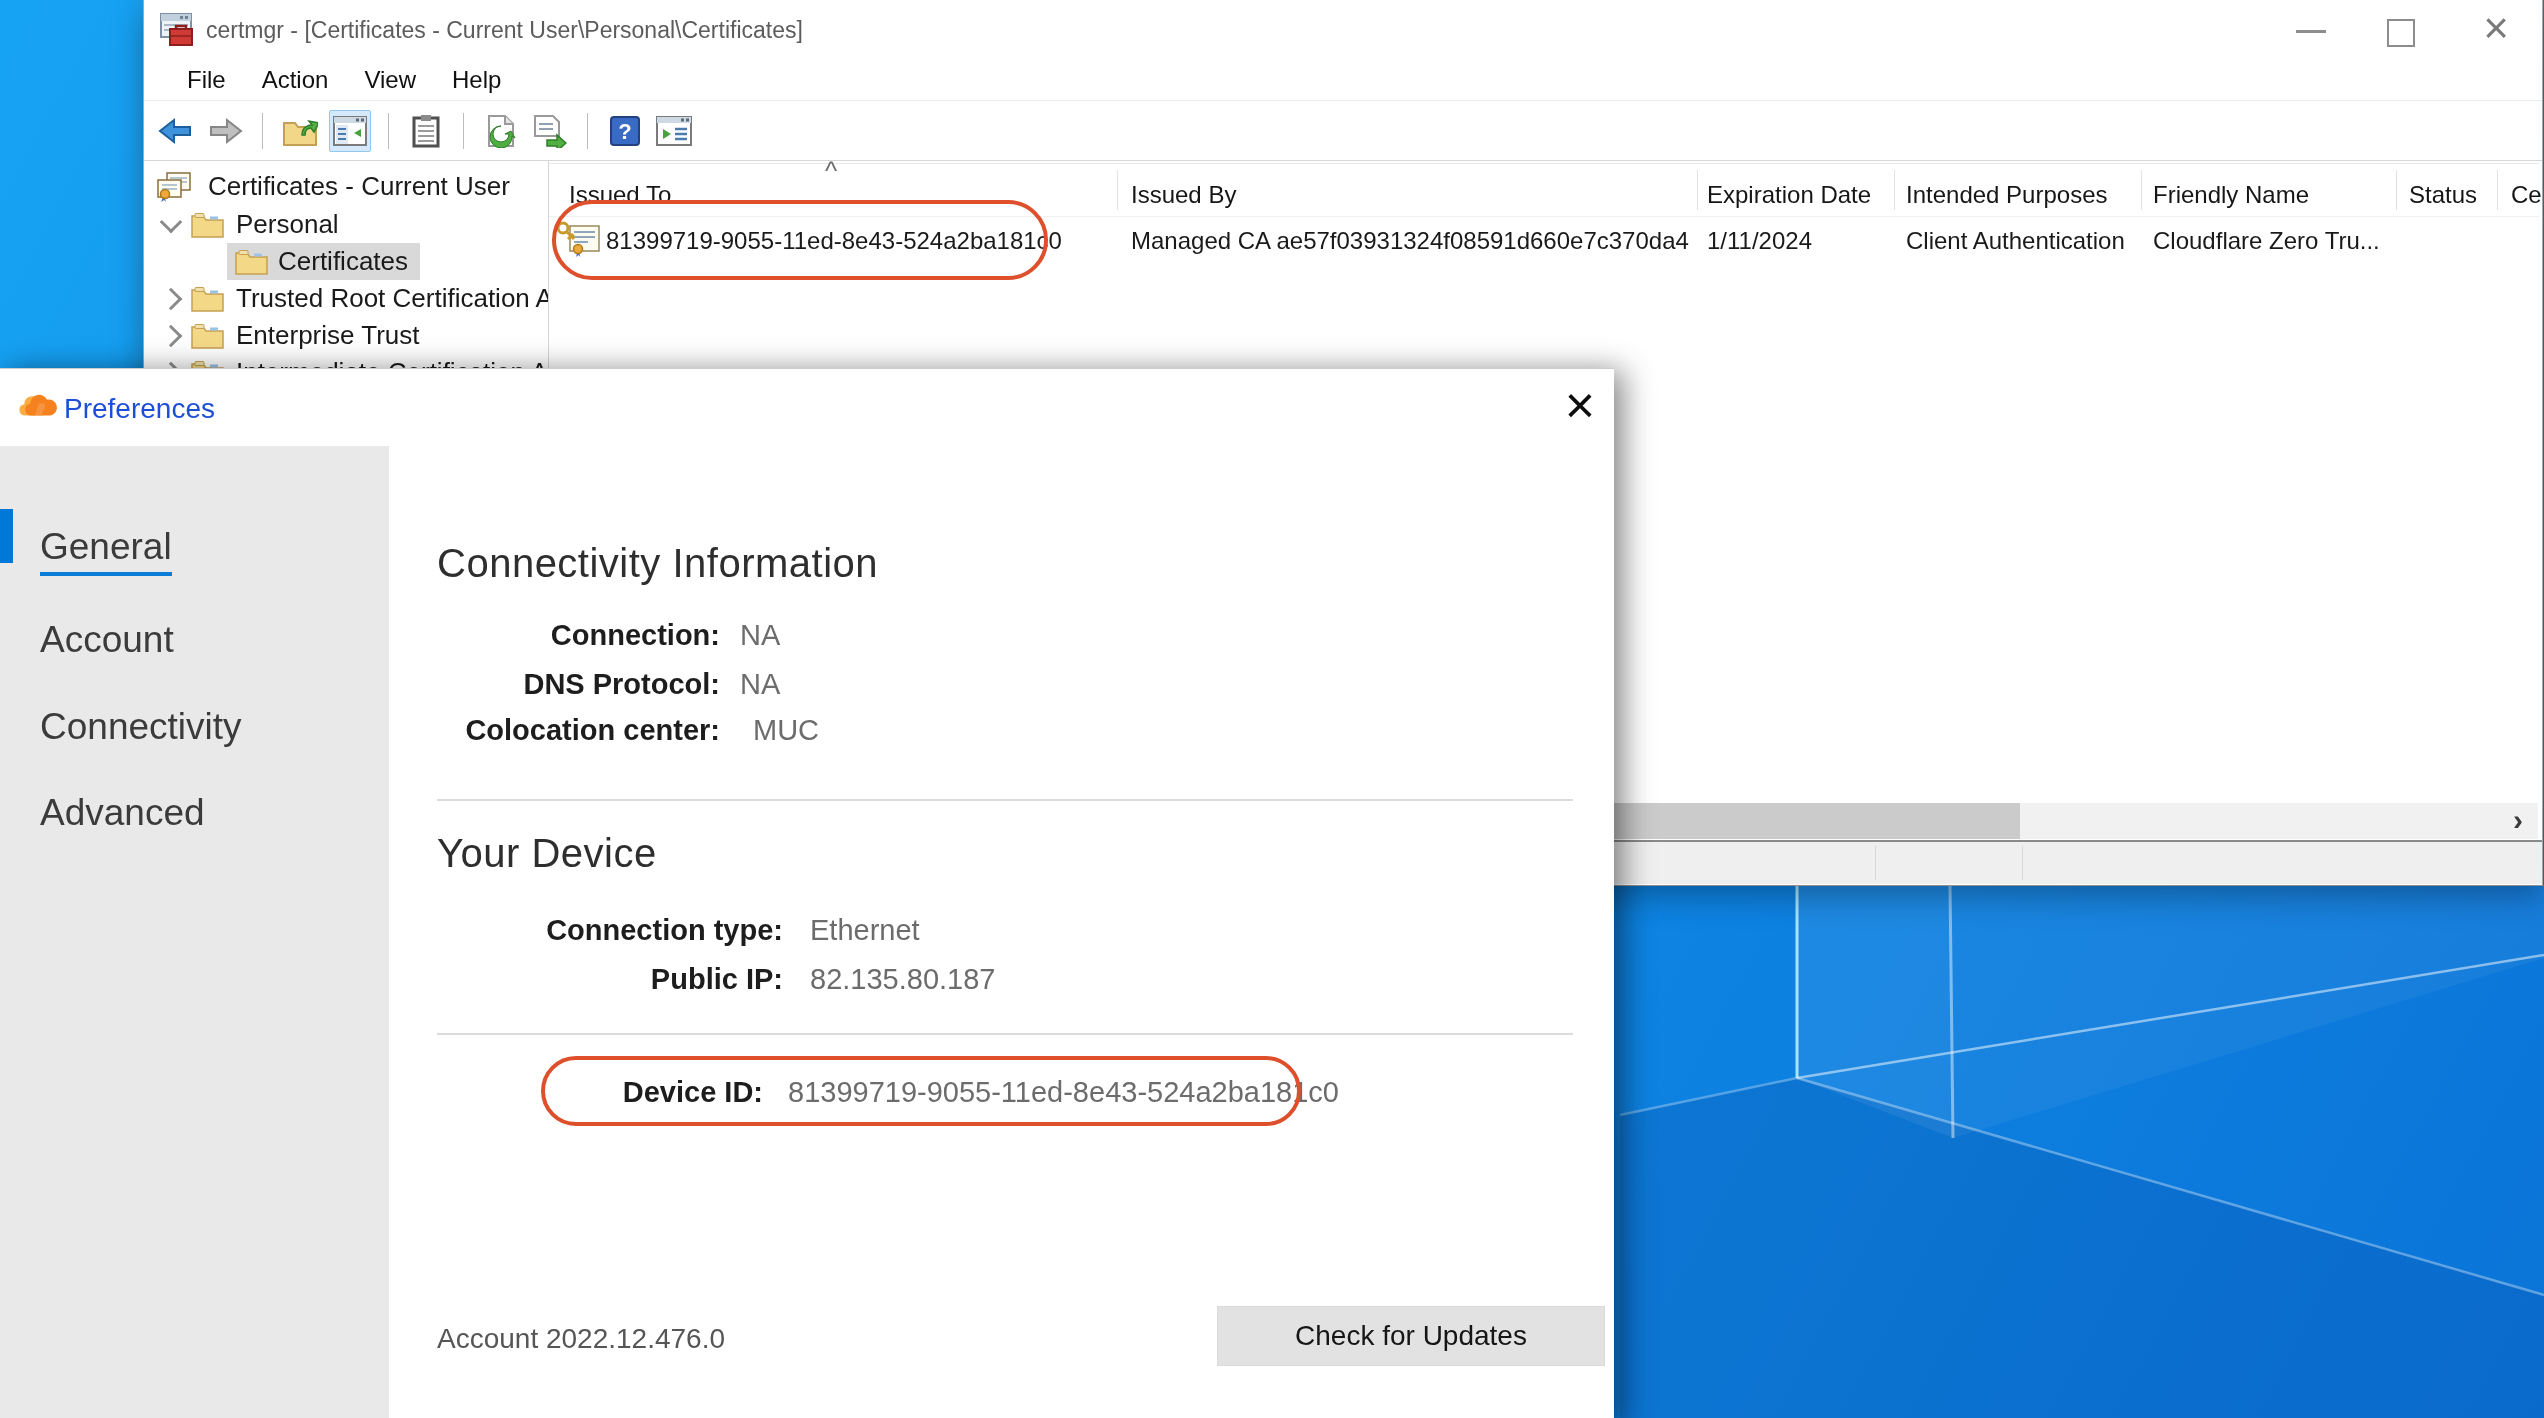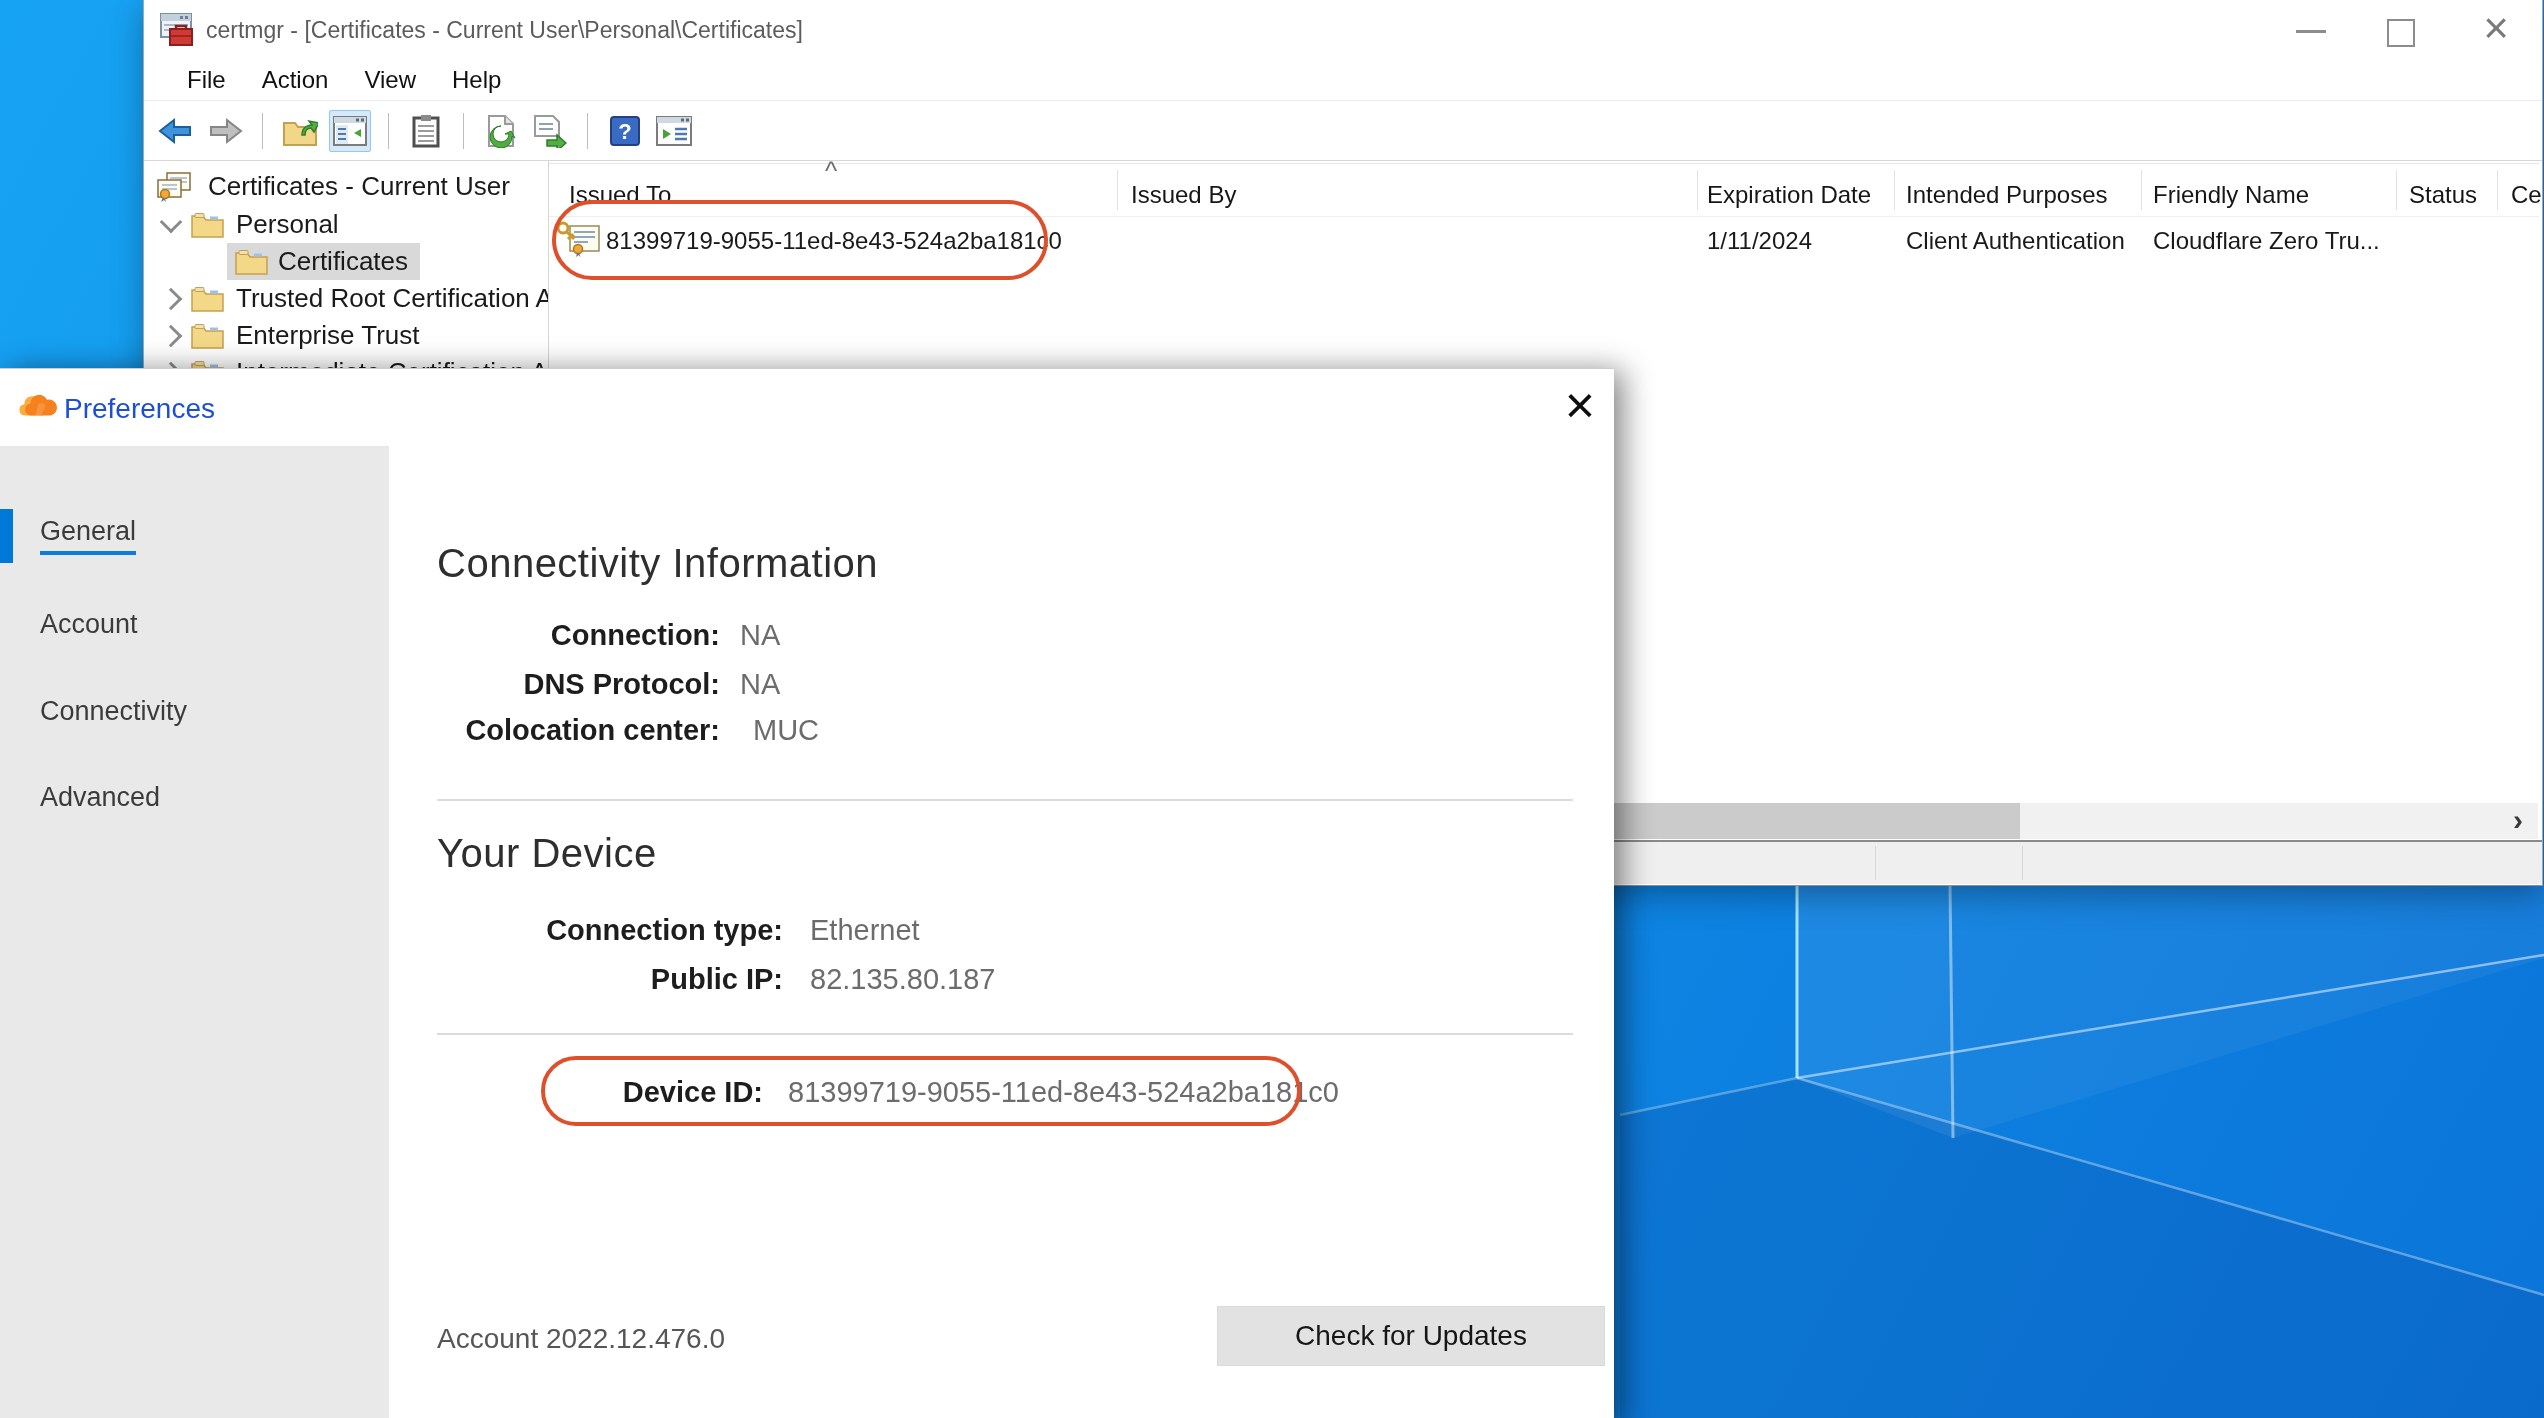--- a/index.html
+++ b/index.html
@@ -54,21 +54,21 @@
   .ssep{position:absolute;top:4px;width:1px;height:34px;background:#d8d8d8;}
 
   
   #prefs{left:0;top:368px;width:1614px;height:1050px;background:#fff;
     border-top:1px solid #cdcdcd;border-bottom:7px solid #b2b6b9;box-sizing:content-box;
     box-shadow:12px 0 28px rgba(0,0,0,.30),0 12px 28px rgba(0,0,0,.30);}
   .prefs-title-text{position:absolute;left:64px;top:24px;font-size:28px;color:#1d4ed8;}
   .prefs-close{position:absolute;left:1552px;top:6px;width:56px;height:62px;line-height:60px;text-align:center;
     font-size:52px;color:#0d0d0d;}
   .psidebar{position:absolute;left:0;top:77px;width:389px;bottom:0;background:#e9e9e9;}
-  .pside-item{position:absolute;left:40px;font-size:27px;color:#3b3b3b;}
+  .pside-item{position:absolute;left:40px;font-size:37px;color:#3b3b3b;margin-top:10px;}
   .pside-sel-bar{position:absolute;left:0;top:63px;width:13px;height:54px;background:#0078d7;}
   .pside-underline{border-bottom:4px solid #0c7cd9;padding-bottom:5px;}
   .pmain{position:absolute;left:389px;top:77px;right:0;bottom:0;background:#fff;}
   .pheading{position:absolute;left:48px;font-size:40px;font-weight:300;color:#2e2e2e;letter-spacing:.5px;}
   .prow-label{position:absolute;font-size:29px;font-weight:bold;color:#1d1d1d;text-align:right;white-space:nowrap;}
   .prow-value{position:absolute;font-size:29px;color:#6c6c6c;white-space:nowrap;}
   .pdivider{position:absolute;left:48px;width:1136px;height:2px;background:#dcdcdc;}
   .pversion{position:absolute;left:48px;top:877px;font-size:28px;color:#565656;}
   .pbutton{position:absolute;left:795px;top:860px;width:388px;height:60px;background:#e2e2e2;
     border:1px solid #dadada;box-sizing:border-box;text-align:center;line-height:58px;font-size:28px;color:#161616;margin-left:33px;}
@@ -292,20 +292,21 @@
             <rect x="14" y="5" width="29" height="25" fill="#fdfcf0" stroke="#9a8a5a" stroke-width="1.5"></rect>
             <line x1="18" y1="11" x2="39" y2="11" stroke="#8fa6bd" stroke-width="2"></line>
             <line x1="18" y1="16" x2="39" y2="16" stroke="#8fa6bd" stroke-width="2"></line>
             <line x1="18" y1="21" x2="32" y2="21" stroke="#8fa6bd" stroke-width="2"></line>
             <path d="M22 29 l-2 7 2.5-2 2 2z" fill="#3f6bbf"></path>
             <circle cx="22" cy="28" r="4.5" fill="#eda93d" stroke="#b07818" stroke-width="1.5"></circle>
             <circle cx="7" cy="7" r="5" fill="none" stroke="#c79a2a" stroke-width="3"></circle>
             <path d="M10 10 l8 8 m-3-5 l3 3 m-6 0 l2 2" stroke="#c79a2a" stroke-width="3" fill="none"></path>
           </svg>
           <span class="cell" style="left:57px;">81399719-9055-11ed-8e43-524a2ba181c0</span>
+          <span class="cell" style="left:582px;">Managed CA ae57f03931324f08591d660e7c370da4</span>
           <span class="cell" style="left:1158px;">1/11/2024</span>
           <span class="cell" style="left:1357px;">Client Authentication</span>
           <span class="cell" style="left:1604px;">Cloudflare Zero Tru...</span>
           <span class="cell" style="left:1860px;"></span>
         </div>
       </div>
     </div>
 
     <div class="hscroll">
       <div class="hthumb"></div>

